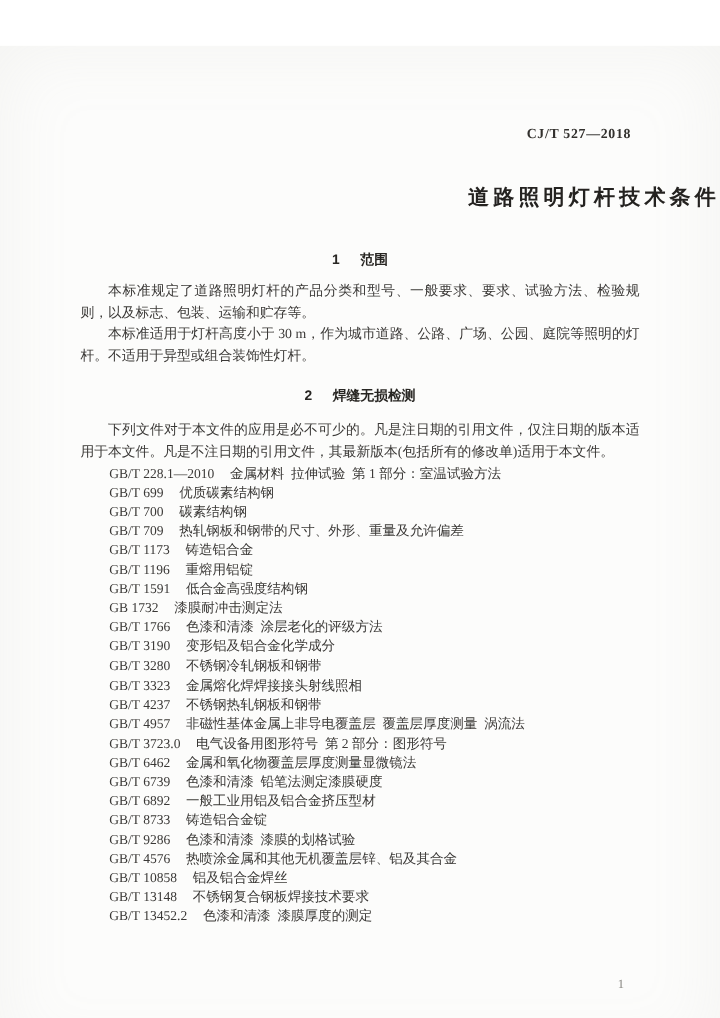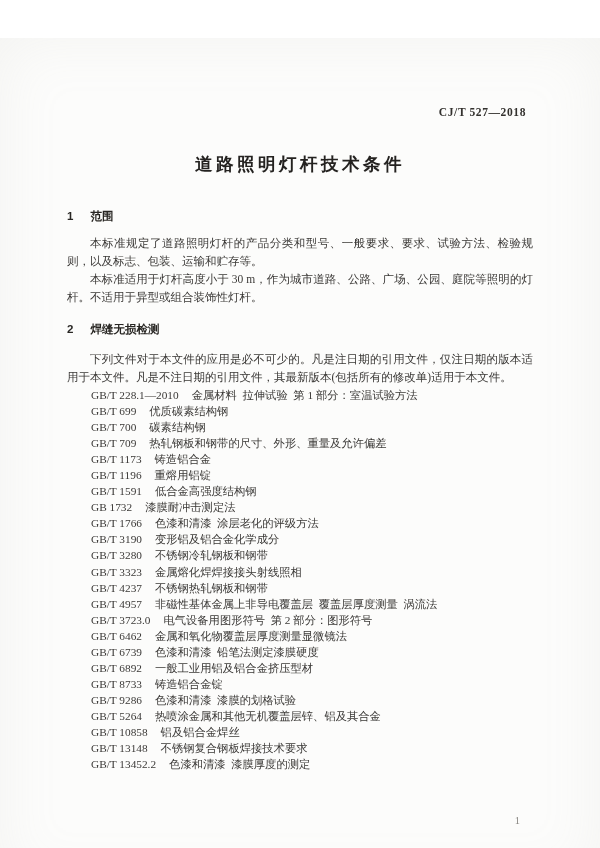--- a/index.html
+++ b/index.html
@@ -27,35 +27,36 @@
     letter-spacing: 0.6px;
     color: #33312e;
     white-space: pre;
   }
   .title {
     position: absolute;
     top: 114px;
     left: 0;
     right: 0;
     margin: 0;
-    text-align: center;
+    text-align: right;
     font-family: "Liberation Sans", "DejaVu Sans", sans-serif;
     font-size: 17.5px;
     font-weight: 700;
     letter-spacing: 3.5px;
     color: #242220;
   }
   .section-head {
     position: absolute;
     left: 67px;
     right: 67px;
     font-family: "Liberation Sans", "DejaVu Sans", sans-serif;
     font-size: 11.5px;
     font-weight: 700;
     color: #282623;
+    text-align: center;
   }
   .section-head .sec-num { margin-right: 14px; }
   #sec1-head { top: 171px; }
   #sec2-head { top: 284px; }
   .body-block {
     position: absolute;
     left: 67px;
     width: 466px;
     font-size: 11.5px;
     line-height: 17.9px;
@@ -129,21 +130,21 @@
       <div class="ref-row"><span class="ref-code">GB/T 3280</span><span class="ref-title">不锈钢冷轧钢板和钢带</span></div>
       <div class="ref-row"><span class="ref-code">GB/T 3323</span><span class="ref-title">金属熔化焊焊接接头射线照相</span></div>
       <div class="ref-row"><span class="ref-code">GB/T 4237</span><span class="ref-title">不锈钢热轧钢板和钢带</span></div>
       <div class="ref-row"><span class="ref-code">GB/T 4957</span><span class="ref-title">非磁性基体金属上非导电覆盖层  覆盖层厚度测量  涡流法</span></div>
       <div class="ref-row"><span class="ref-code">GB/T 3723.0</span><span class="ref-title">电气设备用图形符号  第 2 部分：图形符号</span></div>
       <div class="ref-row"><span class="ref-code">GB/T 6462</span><span class="ref-title">金属和氧化物覆盖层厚度测量显微镜法</span></div>
       <div class="ref-row"><span class="ref-code">GB/T 6739</span><span class="ref-title">色漆和清漆  铅笔法测定漆膜硬度</span></div>
       <div class="ref-row"><span class="ref-code">GB/T 6892</span><span class="ref-title">一般工业用铝及铝合金挤压型材</span></div>
       <div class="ref-row"><span class="ref-code">GB/T 8733</span><span class="ref-title">铸造铝合金锭</span></div>
       <div class="ref-row"><span class="ref-code">GB/T 9286</span><span class="ref-title">色漆和清漆  漆膜的划格试验</span></div>
-      <div class="ref-row"><span class="ref-code">GB/T 5264</span><span class="ref-title">热喷涂金属和其他无机覆盖层锌、铝及其合金</span></div>
+      <div class="ref-row"><span class="ref-code">GB/T 4576</span><span class="ref-title">热喷涂金属和其他无机覆盖层锌、铝及其合金</span></div>
       <div class="ref-row"><span class="ref-code">GB/T 10858</span><span class="ref-title">铝及铝合金焊丝</span></div>
       <div class="ref-row"><span class="ref-code">GB/T 13148</span><span class="ref-title">不锈钢复合钢板焊接技术要求</span></div>
       <div class="ref-row"><span class="ref-code">GB/T 13452.2</span><span class="ref-title">色漆和清漆  漆膜厚度的测定</span></div>
     </div>
 
   <div class="page-number">1</div>
 
 </div>
 
 </body></html>

